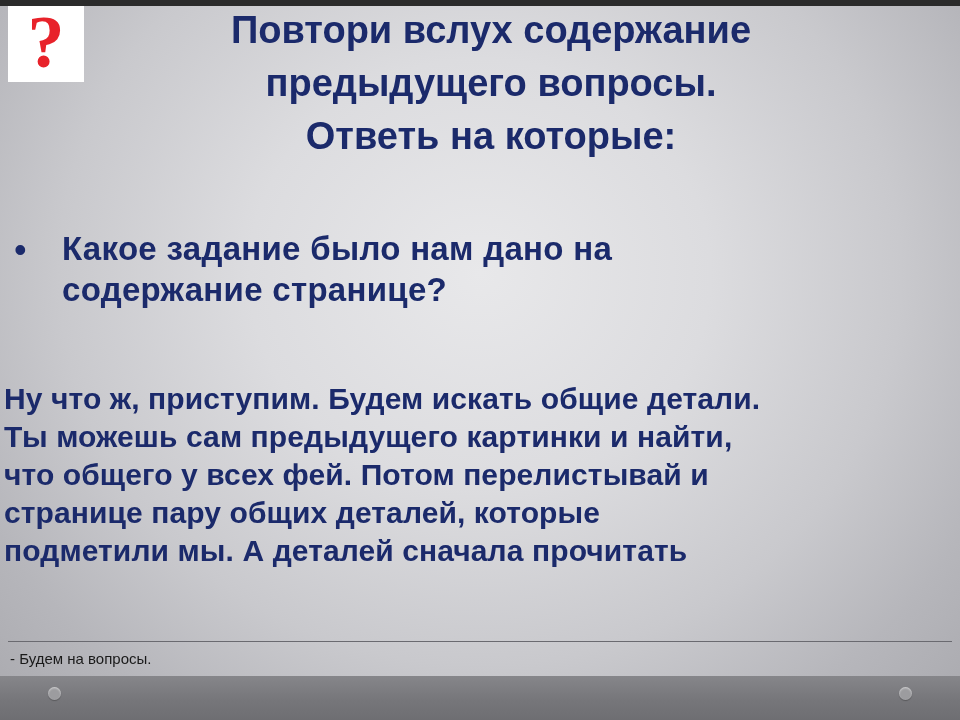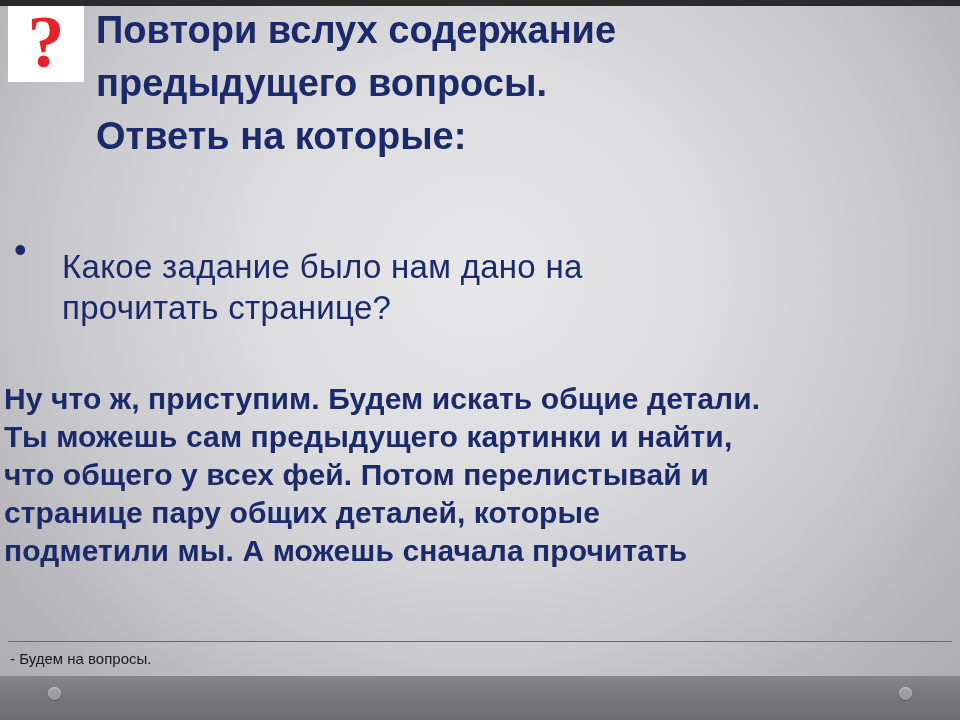--- a/index.html
+++ b/index.html
@@ -65,21 +65,21 @@
     font-size: 74px;
     line-height: 74px;
     margin-top: -4px;
   }
 
   .title {
     position: absolute;
     top: 4px;
     left: 96px;
     width: 790px;
-    text-align: left;
+    text-align: center;
     color: #1b2a6b;
     font-size: 38px;
     line-height: 53px;
     font-weight: bold;
   }
   .title .line {
     display: block;
     white-space: nowrap;
   }
 
@@ -98,23 +98,22 @@
     width: 52px;
     flex: 0 0 52px;
     text-align: left;
     padding-left: 4px;
     box-sizing: border-box;
   }
   .bullet-text {
     color: #1b2a6b;
     font-size: 33px;
     line-height: 41px;
-    font-weight: normal;
+    font-weight: bold;
     letter-spacing: 0.3px;
-    margin-top: 18px;
   }
   .bullet-text .line { display: block; }
 
   .para {
     position: absolute;
     top: 380px;
     left: 4px;
     width: 940px;
     color: #1b2a6b;
     font-size: 30px;
@@ -155,30 +154,30 @@
   <div class="title">
     <span class="line">Повтори вслух содержание</span>
     <span class="line">предыдущего вопросы.</span>
     <span class="line">Ответь на которые:</span>
   </div>
 
   <div class="bullet-block">
     <div class="bullet-mark">•</div>
     <div class="bullet-text">
       <span class="line">Какое задание было нам дано на</span>
-      <span class="line">прочитать странице?</span>
+      <span class="line">содержание странице?</span>
     </div>
   </div>
 
   <div class="para">
     <span class="line">Ну что ж, приступим.  Будем искать общие детали.</span>
     <span class="line">Ты можешь сам предыдущего картинки и найти,</span>
     <span class="line">что общего у всех фей. Потом перелистывай и</span>
     <span class="line">странице пару общих деталей, которые</span>
-    <span class="line">подметили мы. А можешь сначала прочитать</span>
+    <span class="line">подметили мы. А деталей сначала прочитать</span>
   </div>
 
   <div class="footer-rule"></div>
   <div class="footer-note">- Будем на вопросы.</div>
 
   <div class="bottom-strip"></div>
   <div class="dot dot-left"></div>
   <div class="dot dot-right"></div>
 
 </div>

